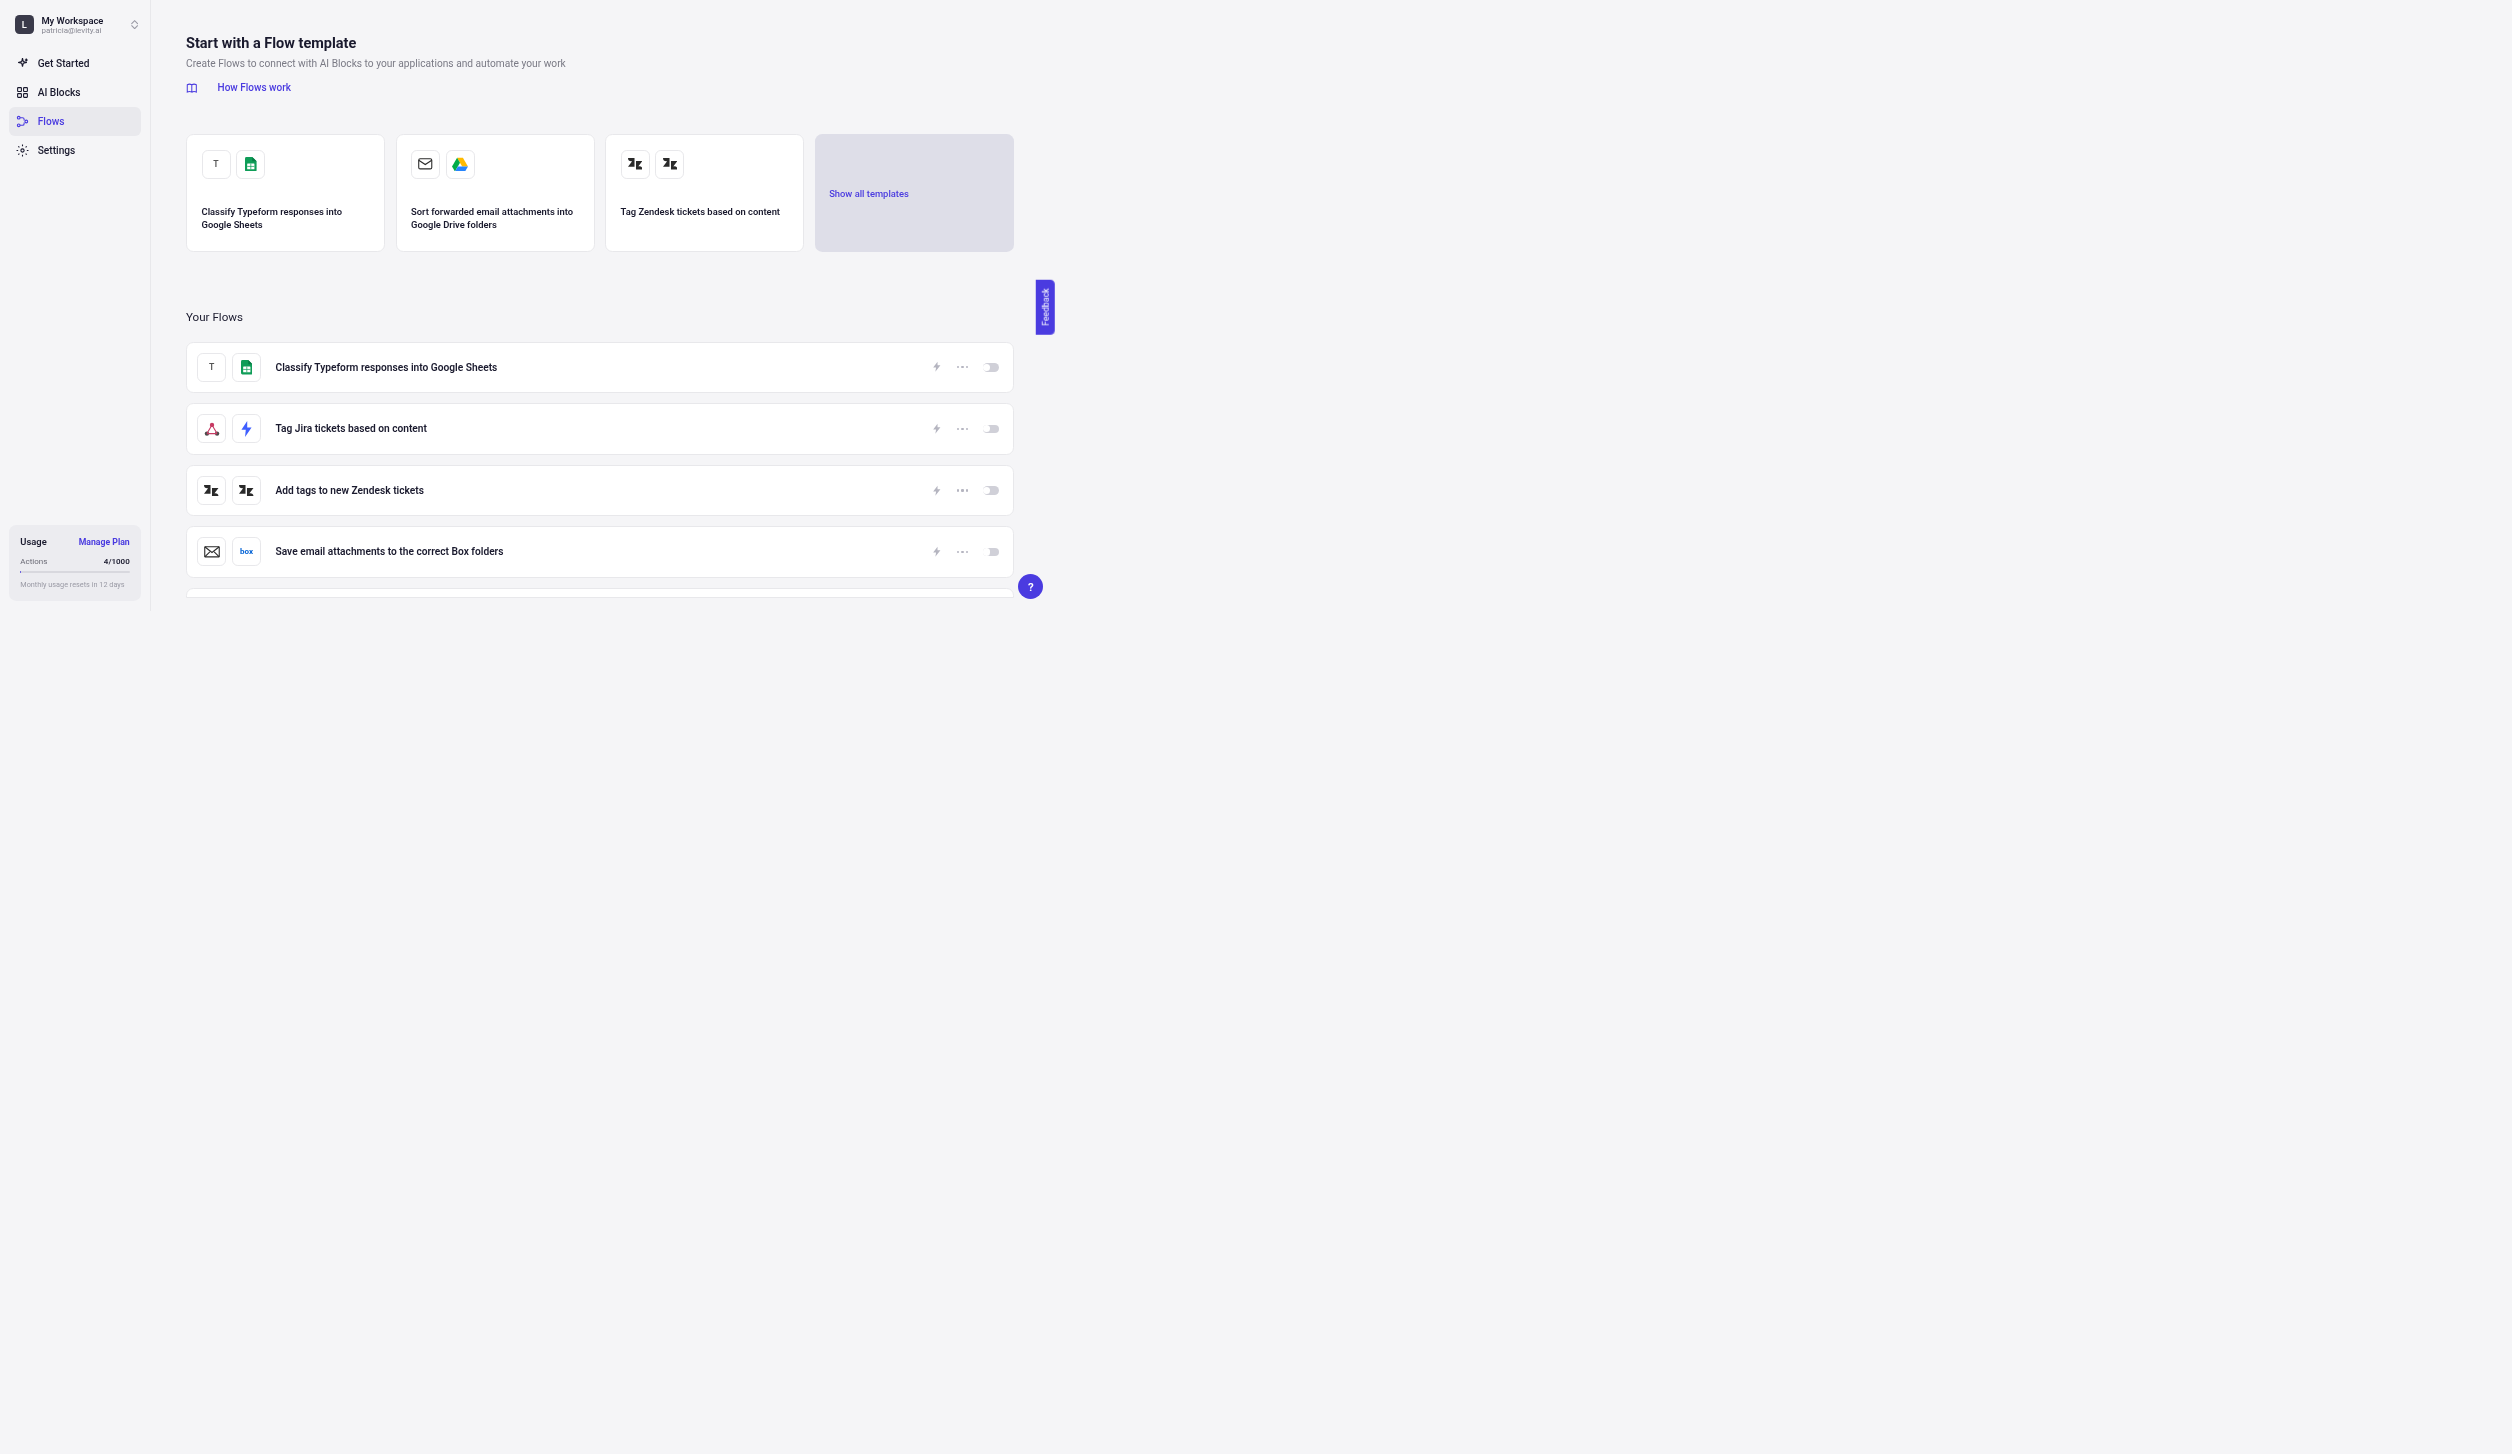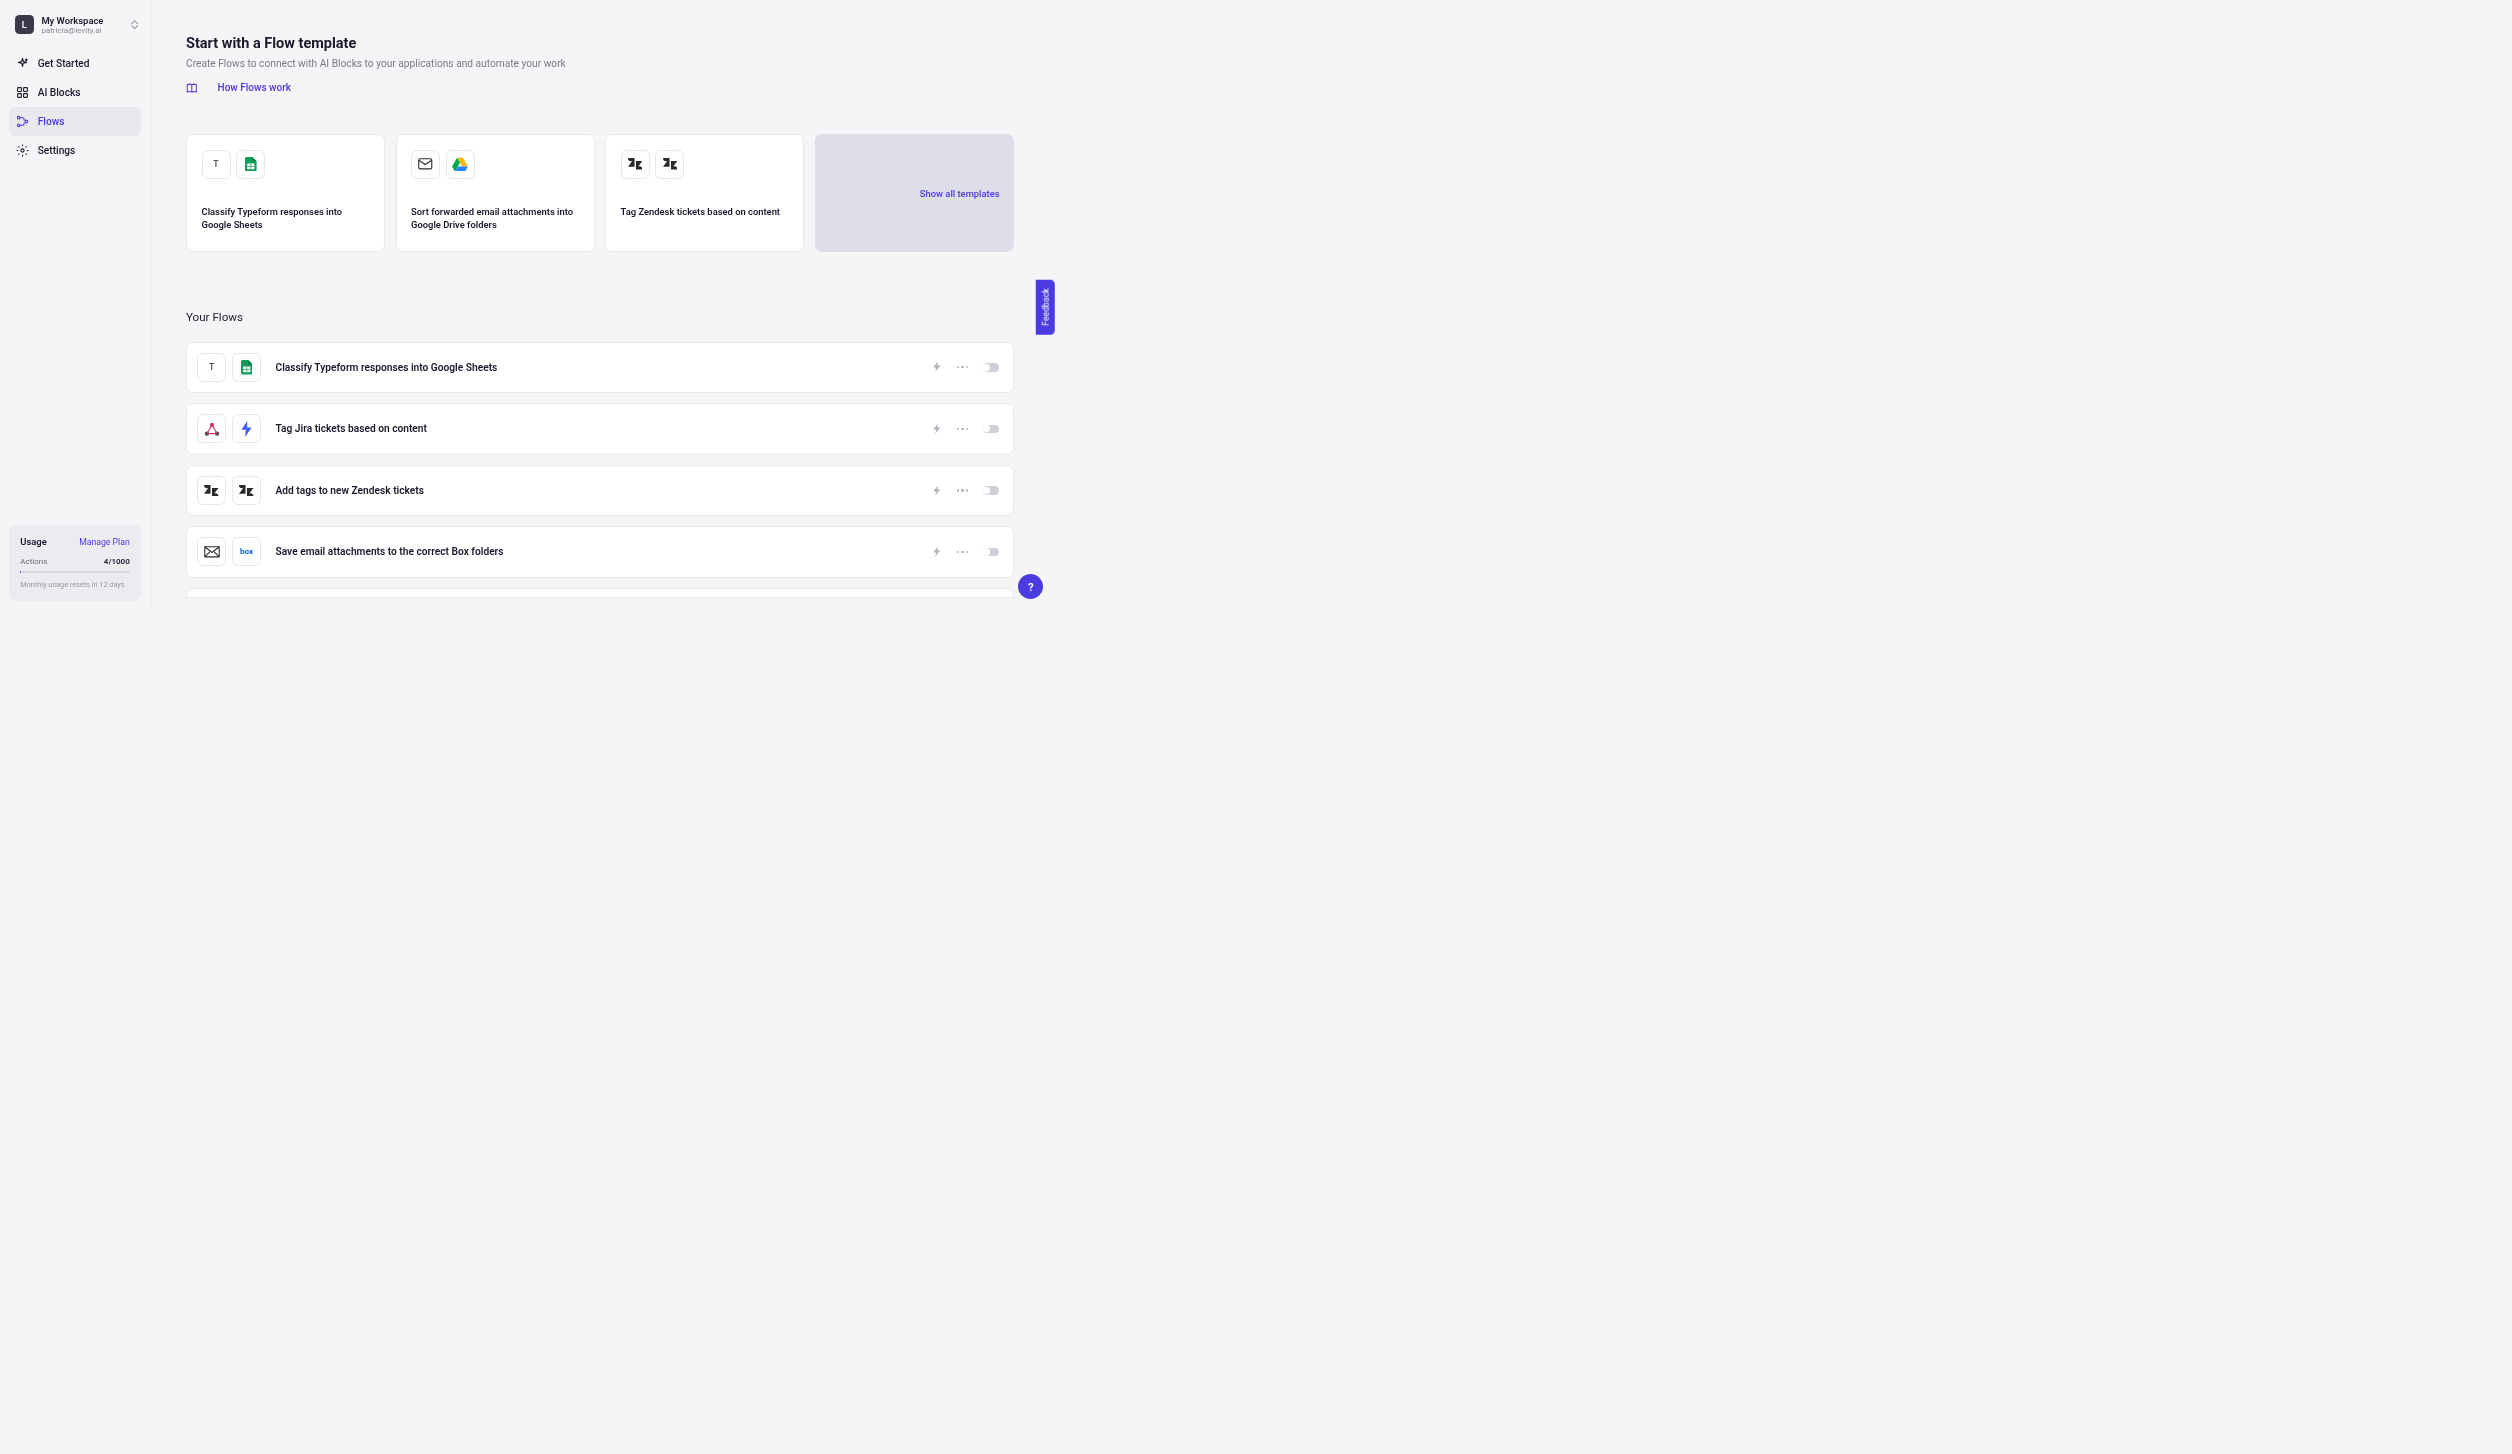--- a/index.html
+++ b/index.html
@@ -79,21 +79,21 @@
   border-radius: 7.3px;
   padding: 11.6px;
 }
 .usage-header {
   display: flex;
   justify-content: space-between;
   align-items: center;
   margin-bottom: 10.2px;
 }
 .usage-title { font-size: 9.4px; font-weight: 600; }
-.manage-plan { font-size: 8.7px; color: #4a3be0; font-weight: 400; cursor: pointer; }
+.manage-plan { font-size: 8.7px; color: #4a3be0; font-weight: 700; cursor: pointer; }
 .usage-row { display: flex; justify-content: space-between; font-size: 8px; margin-bottom: 4.4px; }
 .usage-label { color: #6a6a75; }
 .usage-value { font-weight: 600; }
 .usage-bar { height: 2.2px; background: #d8d8de; border-radius: 1.5px; overflow: hidden; margin-bottom: 7.3px; }
 .usage-bar-fill { height: 100%; background: #4a3be0; width: 1%; }
 .usage-note { font-size: 7.3px; color: #9a9aa5; }
 
 
 .main {
   position: absolute;
@@ -143,21 +143,21 @@
   display: flex;
   align-items: center;
   justify-content: center;
   background: #fff;
 }
 .template-title { font-size: 9.4px; font-weight: 600; line-height: 1.4; }
 .show-all-card {
   background: #dedee8;
   border: none;
   display: flex;
-  align-items: flex-end;
+  align-items: flex-start;
   justify-content: center;
   color: #4a3be0;
   font-size: 9.4px;
   font-weight: 500;
 }
 
 .section-title { font-size: 11.6px; font-weight: 400; margin-bottom: 17.4px; }
 
 .flow-row {
   background: #fff;

